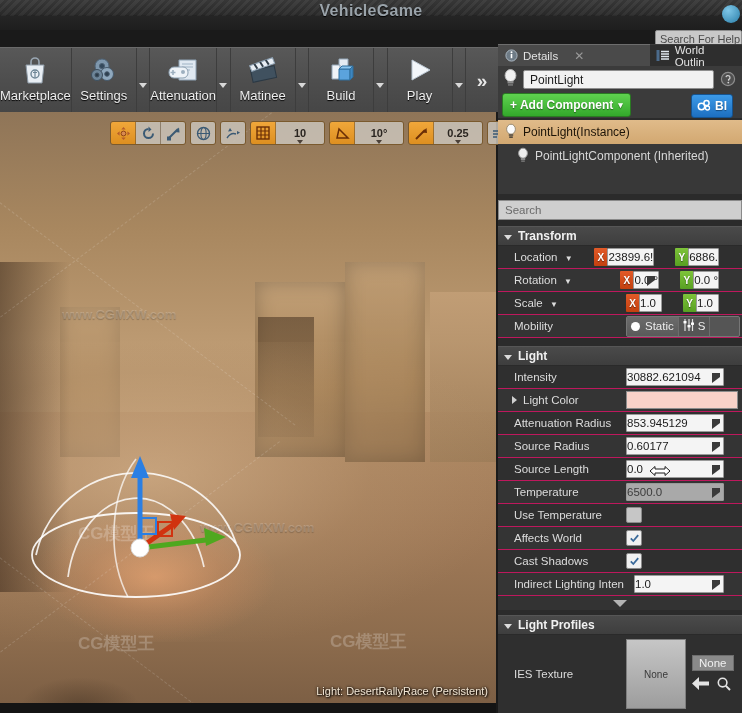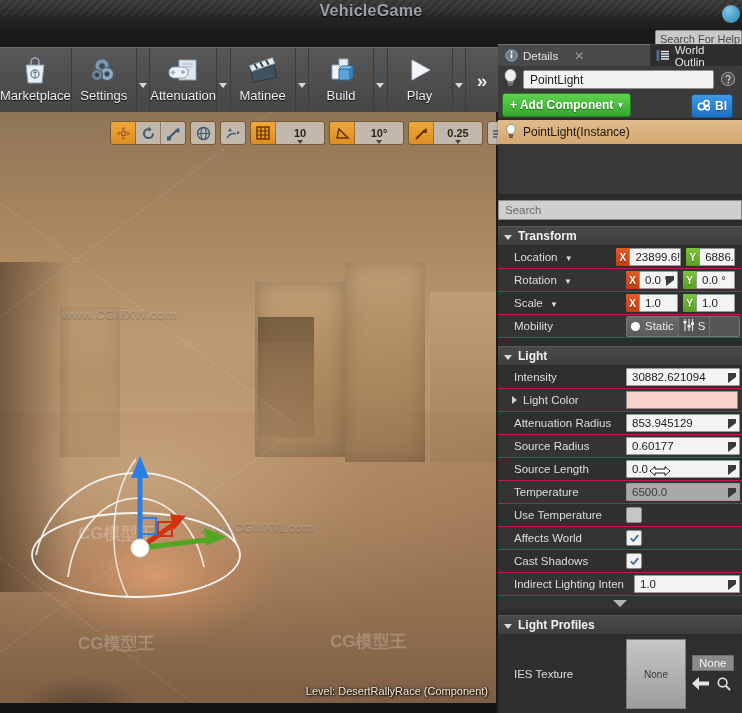--- a/index.html
+++ b/index.html
@@ -206,22 +206,22 @@
   .prow.alt{background:#343434;}
   .prow.pl{background:#2f2f2f;}
   .plabel{width:128px;padding-left:16px;font-size:11.5px;color:#dcdcdc;box-sizing:border-box;
           white-space:nowrap;overflow:hidden;}
   .plabel.sub{padding-left:8px;display:flex;align-items:center;}
   .pvalue{flex:1;display:flex;align-items:center;height:23px;}
 
   
   .numfield{
     height:18px;background:#f4f4f4;border:1px solid #9a9a9a;border-radius:1px;
-    color:#1a1a1a;font-size:11.5px;line-height:17px;padding-left:5px;box-sizing:border-box;
-    position:relative;overflow:hidden;white-space:nowrap;flex:1;margin-right:2px;
+    color:#1a1a1a;font-size:11.5px;line-height:17px;box-sizing:border-box;
+    position:relative;overflow:hidden;white-space:nowrap;flex:1;margin-right:18px;
   }
   .numfield.dis{background:#a9a9a9;color:#3c3c3c;}
   .spin{position:absolute;right:2px;top:3px;width:10px;height:12px;}
   .axis{
     width:13px;height:18px;display:flex;align-items:center;justify-content:center;
     font-size:10px;font-weight:bold;color:#fff;text-shadow:0 1px 1px rgba(0,0,0,.5);
     border-radius:1px 0 0 1px;
   }
   .axis.x{background:linear-gradient(180deg,#e25a28 0%,#c2400f 100%);}
   .axis.y{background:linear-gradient(180deg,#7ec43a 0%,#58a022 100%);}
@@ -419,21 +419,21 @@
 
     <line x1="22" y1="96" x2="56" y2="72" stroke="#d1330f" stroke-width="5"></line>
     <path d="M68 64 l-16 -2 l4 16 z" fill="#d1330f"></path>
 
     <rect x="22" y="66" width="16" height="16" fill="none" stroke="#2b7fe3" stroke-width="2"></rect>
     <rect x="40" y="70" width="14" height="14" fill="none" stroke="#d1330f" stroke-width="2"></rect>
 
     <circle cx="22" cy="96" r="9" fill="#ffffff" stroke="#dcdcdc" stroke-width="1"></circle>
   </svg>
 
-  <div id="vp-level-text" class="abs">Level:  DesertRallyRace (Component)</div>
+  <div id="vp-level-text" class="abs">Light:  DesertRallyRace (Persistent)</div>
   <div id="vp-bottombar" class="abs"></div>
 </div>
 
 <div id="vptoolbar" class="abs">
 
   <div class="vgrp">
     <div class="vbtn on">
       <svg width="15" height="15" viewBox="0 0 15 15">
         <path d="M7.5 1 l2.2 2.6 h-4.4 z M7.5 14 l2.2 -2.6 h-4.4 z M1 7.5 l2.6 -2.2 v4.4 z M14 7.5 l-2.6 -2.2 v4.4 z" fill="#b45c2a"></path>
         <circle cx="7.5" cy="7.5" r="2.4" fill="#d88a50" stroke="#8f4418" stroke-width="1"></circle>
@@ -585,20 +585,30 @@
 <div id="comptree" class="abs">
   <div class="comp-row sel">
     <span>
       <svg width="14" height="16" viewBox="0 0 14 16">
         <ellipse cx="7" cy="6.2" rx="4.4" ry="5" fill="#fbfbfb" stroke="#9a8b72" stroke-width="1"></ellipse>
         <rect x="4.8" y="11" width="4.4" height="2" fill="#6d6151"></rect>
         <rect x="5.2" y="13.3" width="3.6" height="1.7" fill="#544a3d"></rect>
       </svg>
     </span>
     <span class="comp-label">PointLight(Instance)</span>
+  </div>
+  <div class="comp-row" style="padding-left:18px;">
+    <span>
+      <svg width="14" height="16" viewBox="0 0 14 16">
+        <ellipse cx="7" cy="6.2" rx="4.4" ry="5" fill="#efefef" stroke="#9b9b9b" stroke-width="1"></ellipse>
+        <rect x="4.8" y="11" width="4.4" height="2" fill="#8c8c8c"></rect>
+        <rect x="5.2" y="13.3" width="3.6" height="1.7" fill="#6f6f6f"></rect>
+      </svg>
+    </span>
+    <span class="comp-label">PointLightComponent (Inherited)</span>
   </div>
 </div>
 
 <div id="details-search" class="abs">Search</div>
 
 <div class="abs" style="left:498px;top:226px;width:244px;">
   <div class="cat">
     <span class="tri open"></span>
     <span>Transform</span>
   </div>

